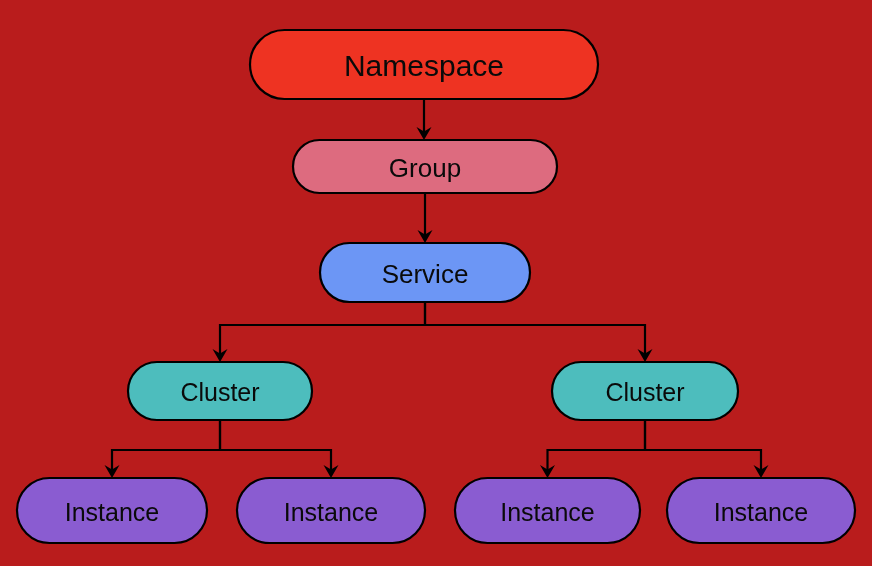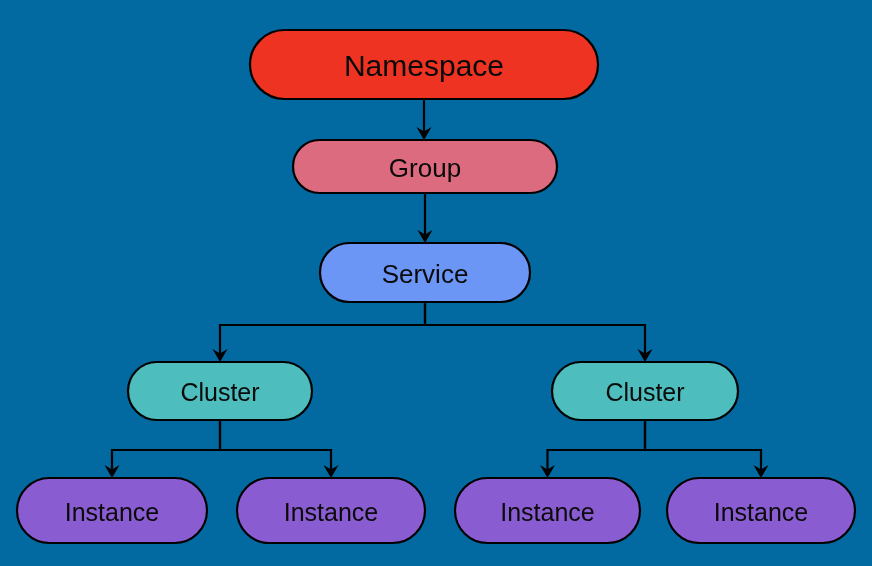--- a/index.html
+++ b/index.html
@@ -10,21 +10,21 @@
   body {
     width: 872px;
     height: 566px;
     overflow: hidden;
     font-family: "Liberation Sans", sans-serif;
   }
   #diagram-root {
     position: relative;
     width: 872px;
     height: 566px;
-    background: #0369a1;
+    background: #b91c1c;
   }
   svg.diagram {
     display: block;
     width: 872px;
     height: 566px;
   }
   .node-shape {
     stroke: #000000;
     stroke-width: 2.2;
   }

